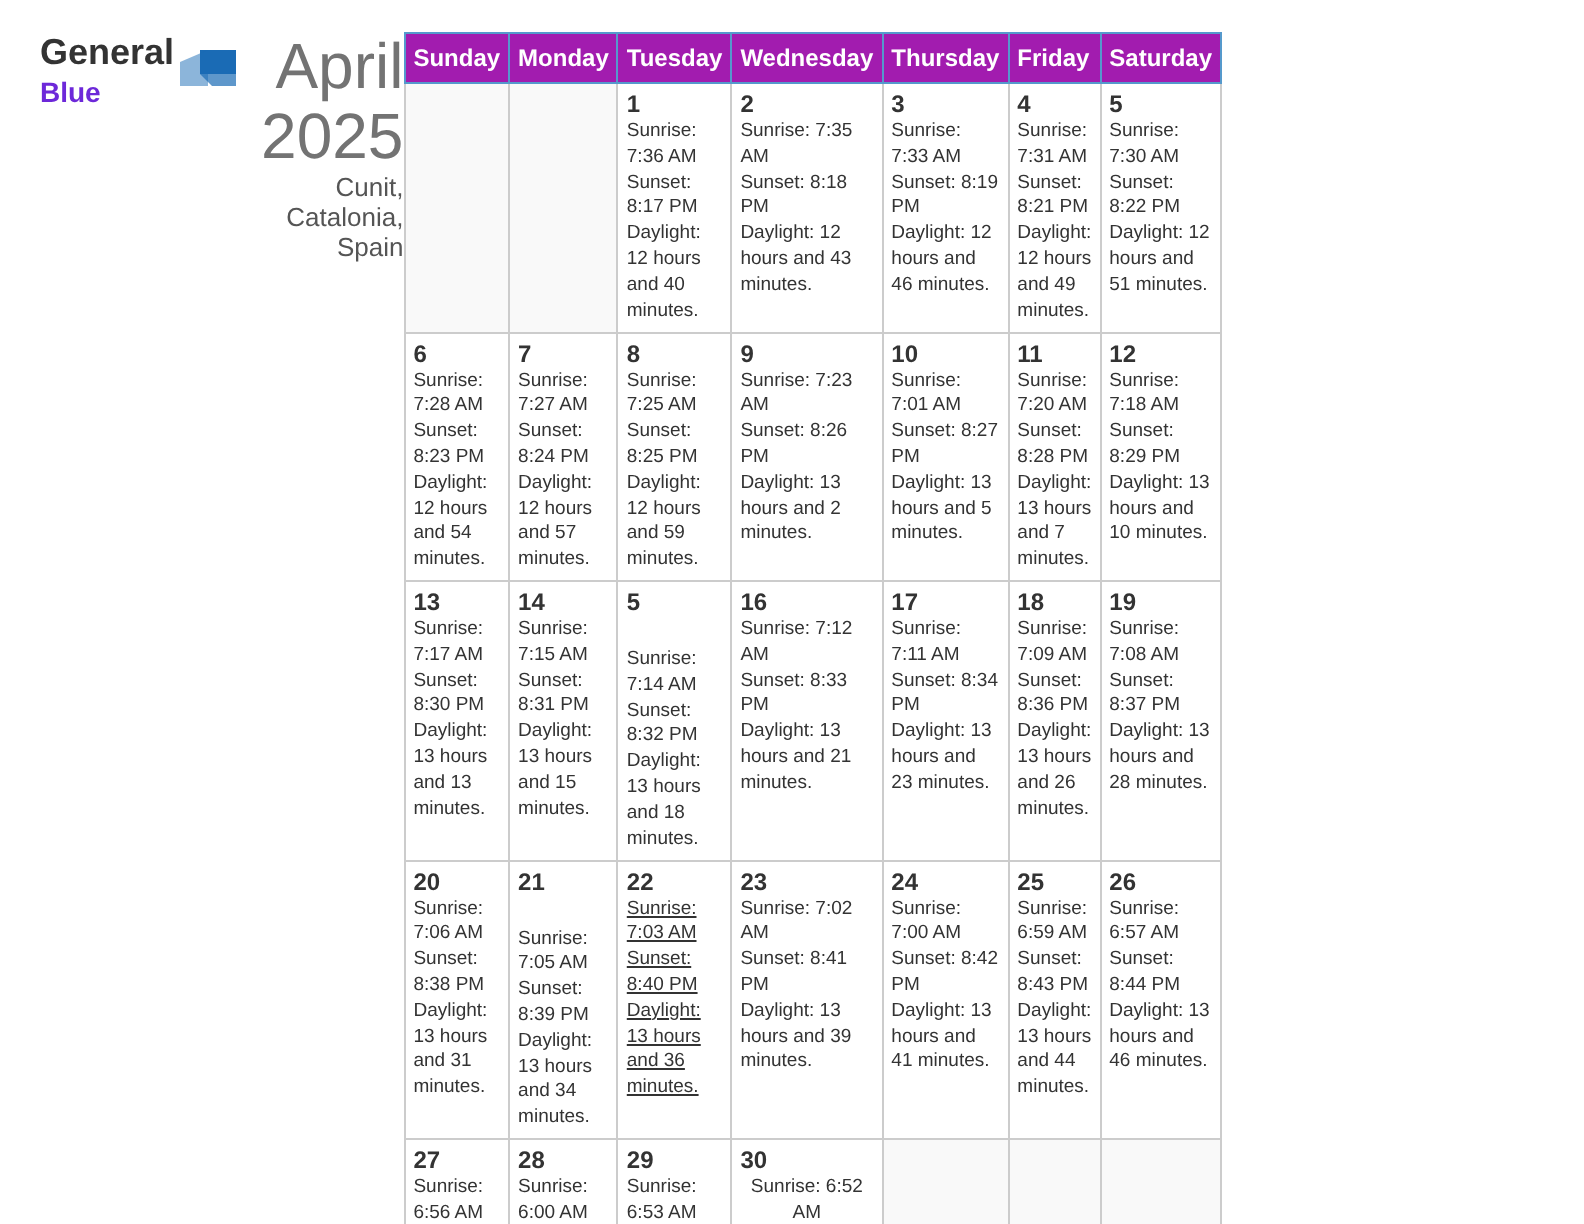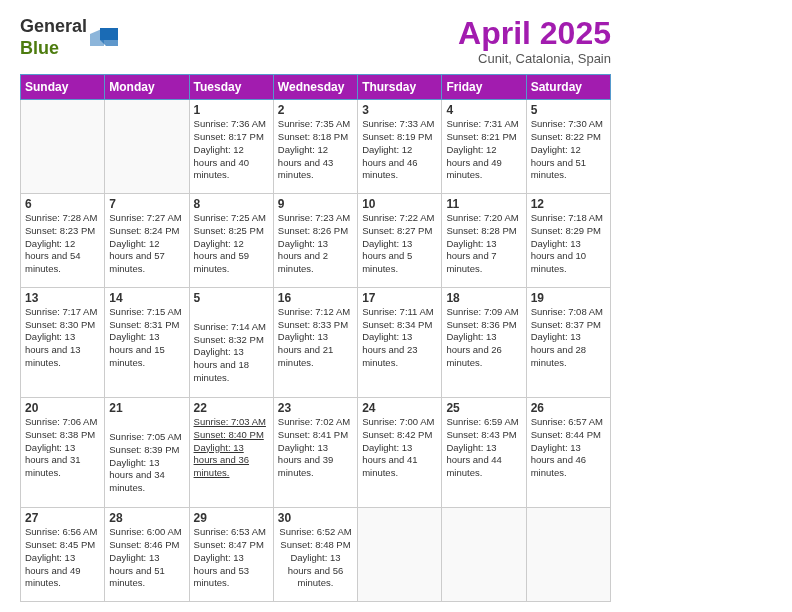--- a/index.html
+++ b/index.html
@@ -8,21 +8,21 @@
       background: #fff;
       width: 792px;
       height: 612px;
       overflow: hidden;
     }
     .page {
       width: 631px;
       height: 612px;
       padding: 16px 20px 10px 20px;
       display: flex;
-      flex-direction: column;
+      flex-direction: row;
     }
     .header {
       display: flex;
       justify-content: space-between;
       align-items: flex-start;
       margin-bottom: 8px;
     }
     .logo {
       display: flex;
       align-items: center;
@@ -30,22 +30,22 @@
     .logo-text {
       display: flex;
       flex-direction: column;
       line-height: 1.1;
     }
     .title-block {
       text-align: right;
     }
     .month-title {
       font-size: 32px;
-      font-weight: bold;
-      color: #a21caf;
+      font-weight: normal;
+      color: #737373;
       line-height: 1.1;
     }
     .location {
       font-size: 13px;
       color: #555;
     }
     .calendar {
       width: 100%;
       border-collapse: collapse;
       flex: 1;
@@ -84,21 +84,21 @@
     }
   </style>
 </head>
 <body>
 
 <div class="page">
   <div class="header">
     <div class="logo">
       <div class="logo-text">
         <span style="font-size:18px;font-weight:bold;color:#333;line-height:1.2;">General</span>
-        <span style="font-size:18px;font-weight:bold;color:#4d7c0f;line-height:1.2;">Blue</span>
+        <span style="font-size:14px;font-weight:bold;color:#6d28d9;line-height:1.2;">Blue</span>
       </div>
       <svg width="28" height="28" viewBox="0 0 28 28" style="margin-left:3px;margin-top:-4px;">
         <polygon points="10,6 28,6 28,18 10,18" fill="#1a6bb5"></polygon>
         <polygon points="10,18 28,18 28,24 16,24" fill="#1a6bb5" opacity="0.7"></polygon>
         <polygon points="0,12 14,6 14,24 0,24" fill="#1a6bb5" opacity="0.5"></polygon>
       </svg>
     </div>
     <div class="title-block">
       <div class="month-title">April 2025</div>
       <div class="location">Cunit, Catalonia, Spain</div>
@@ -172,21 +172,21 @@
 Daylight: 12 hours and 59 minutes.</div>
           </td>
           <td>
             <span class="day-num">9</span>
             <div class="day-info" style="white-space: pre-line;">Sunrise: 7:23 AM
 Sunset: 8:26 PM
 Daylight: 13 hours and 2 minutes.</div>
           </td>
           <td>
             <span class="day-num">10</span>
-            <div class="day-info" style="white-space: pre-line;">Sunrise: 7:22 AM
+            <div class="day-info" style="white-space: pre-line;">Sunrise: 7:01 AM
 Sunset: 8:27 PM
 Daylight: 13 hours and 5 minutes.</div>
           </td>
           <td>
             <span class="day-num">11</span>
             <div class="day-info" style="white-space: pre-line;">Sunrise: 7:20 AM
 Sunset: 8:28 PM
 Daylight: 13 hours and 7 minutes.</div>
           </td>
           <td>

